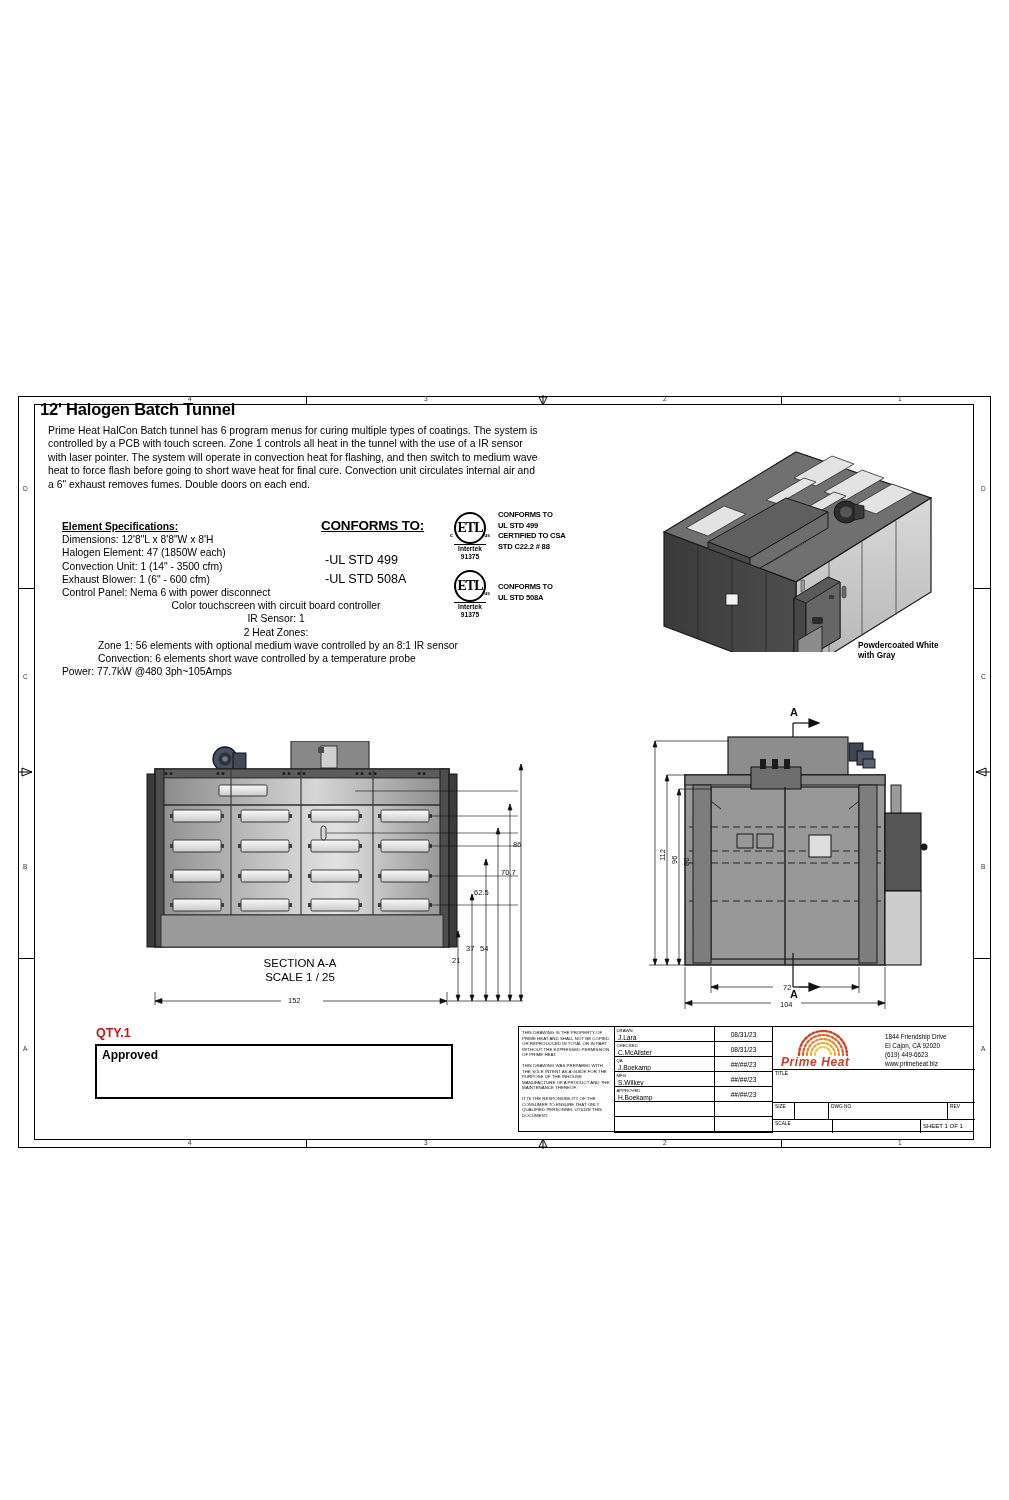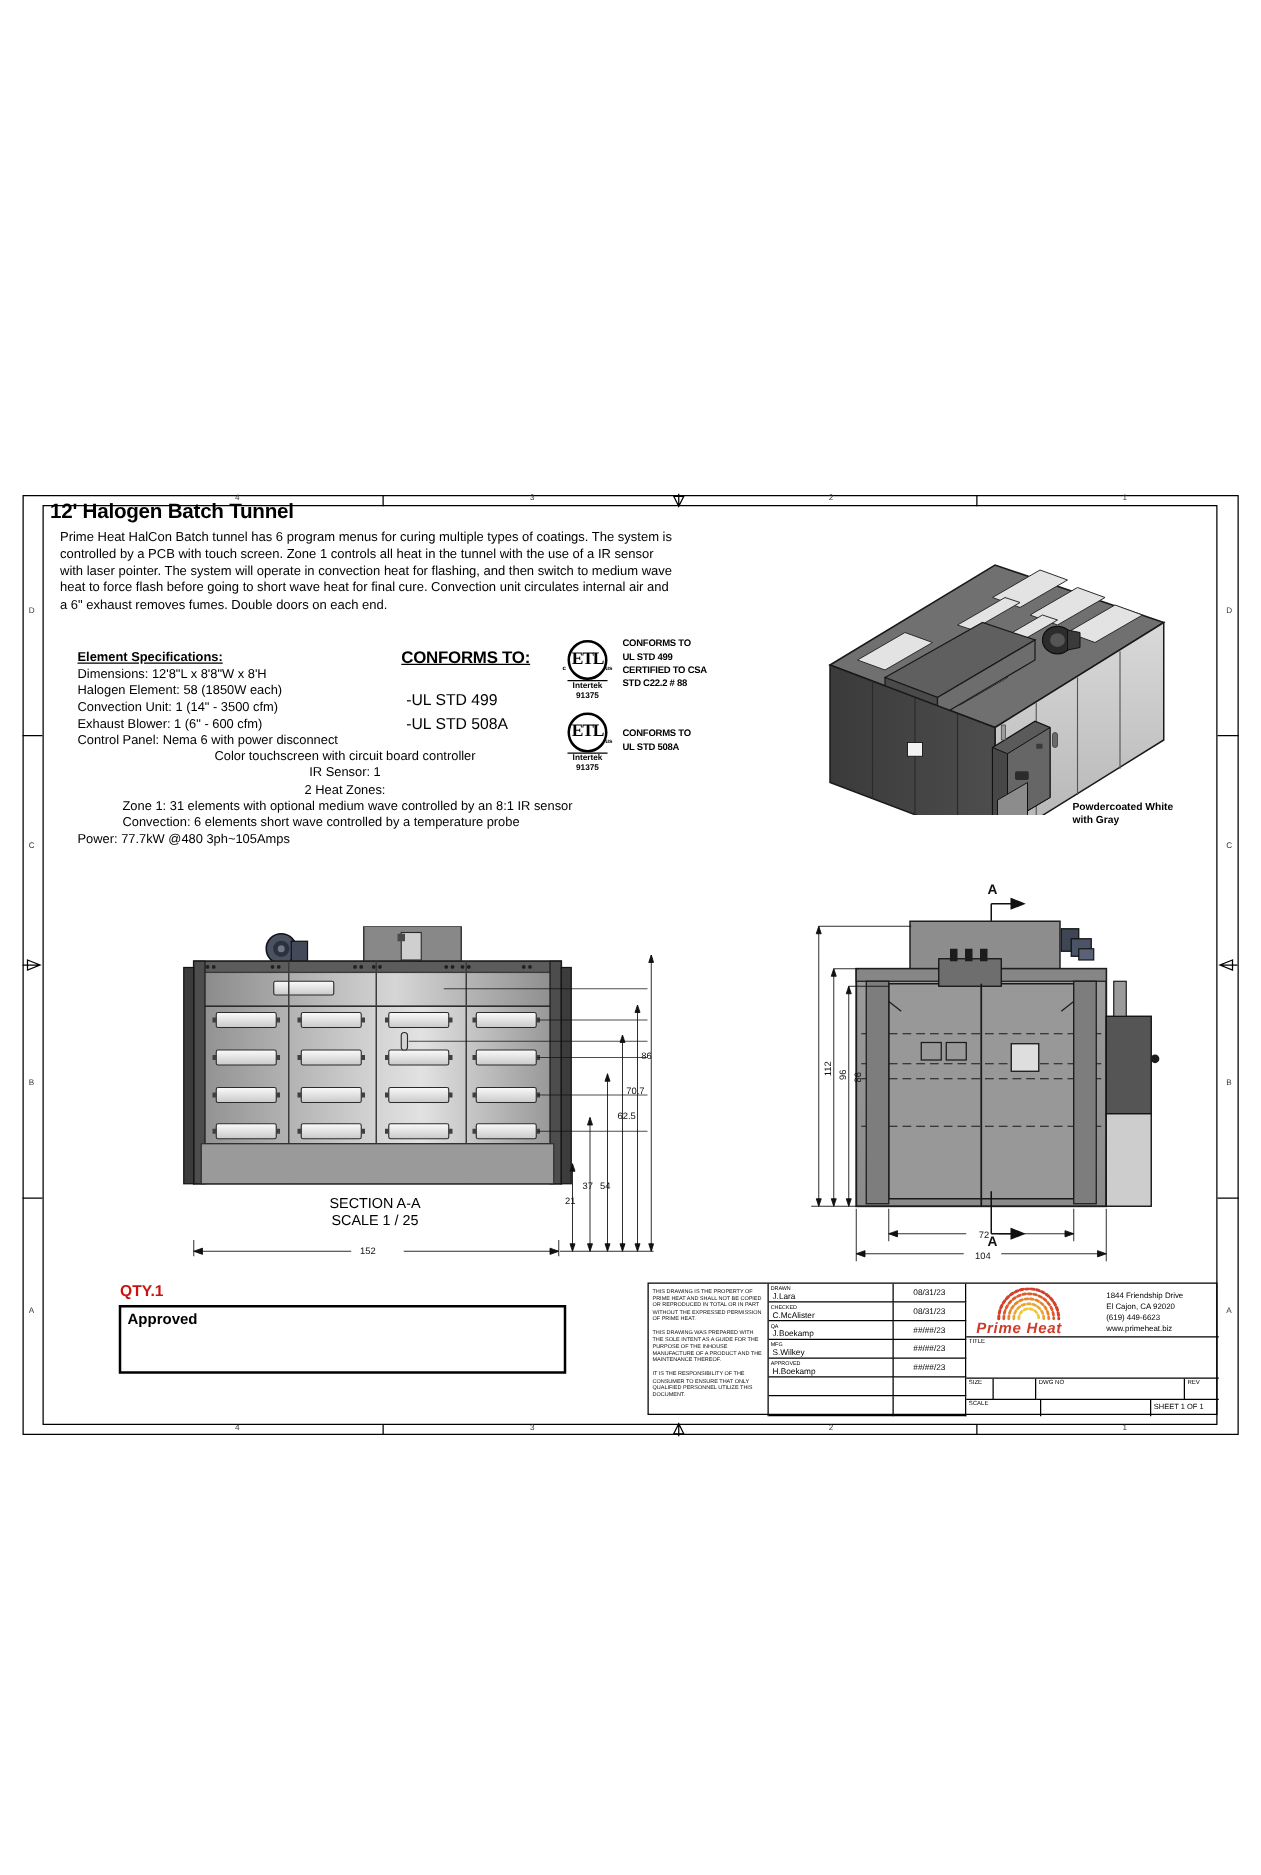--- a/index.html
+++ b/index.html
@@ -161,28 +161,28 @@
     <svg style="position:absolute;left:955px;top:370px;" width="18" height="12" viewBox="0 0 18 12">
       <path d="M17 6 L3 6 M13 2 L3 6 L13 10 Z" fill="none" stroke="#000" stroke-width="1"></path>
     </svg>
 
     <div class="title-main">12' Halogen Batch Tunnel</div>
     <div class="desc">Prime Heat HalCon Batch tunnel has 6 program menus for curing multiple types of coatings. The system is controlled by a PCB with touch screen.  Zone 1 controls all heat in the tunnel with the use of a IR sensor with laser pointer. The system will operate in convection heat for flashing, and then switch to medium wave heat to force flash before going to short wave heat for final cure. Convection unit circulates internal air and a 6" exhaust removes fumes. Double doors on each end.</div>
 
     <div class="specs">
       <div class="hd">Element Specifications:</div>
       <div>Dimensions: 12'8"L x 8'8"W x 8'H</div>
-      <div>Halogen Element: 58 (1850W each)</div>
+      <div>Halogen Element: 47 (1850W each)</div>
       <div>Convection Unit: 1 (14" - 3500 cfm)</div>
       <div>Exhaust Blower: 1 (6" - 600 cfm)</div>
       <div>Control Panel: Nema 6 with power disconnect</div>
       <div class="i1">Color touchscreen with circuit board controller</div>
       <div class="i1">IR Sensor: 1</div>
       <div class="i1">2 Heat Zones:</div>
-      <div class="i2">Zone 1: 31 elements with optional medium wave controlled by an 8:1 IR sensor</div>
+      <div class="i2">Zone 1: 56 elements with optional medium wave controlled by an 8:1 IR sensor</div>
       <div class="i2">Convection: 6 elements short wave controlled by a temperature probe</div>
       <div>Power: 77.7kW @480 3ph~105Amps</div>
     </div>
 
     <div class="conforms-hd">CONFORMS TO:</div>
     <div class="ulstd">
       <div>-UL STD 499</div>
       <div>-UL STD 508A</div>
     </div>
 
@@ -488,21 +488,21 @@
 
         <line x1="73" y1="255" x2="73" y2="18"></line>
         <polygon points="73,255 71,249 75,249"></polygon>
           <polygon points="73,18 71,24 75,24"></polygon>
         <line x1="0" y1="255" x2="75" y2="255"></line>
       </g>
     </svg>
     <div class="dim" style="left:434px;top:560px;">21</div>
     <div class="dim" style="left:448px;top:548px;">37</div>
     <div class="dim" style="left:462px;top:548px;">54</div>
-    <div class="dim" style="left:476px;top:492px;text-align:right;">62.5</div>
+    <div class="dim" style="left:456px;top:492px;text-align:right;">62.5</div>
     <div class="dim" style="left:483px;top:472px;">70.7</div>
     <div class="dim" style="left:495px;top:444px;">86</div>
 
     <div class="sec-label">
       <div>SECTION A-A</div>
       <div>SCALE 1 / 25</div>
     </div>
 
     <svg style="position:absolute;left:133px;top:596px;" width="300" height="16" viewBox="0 0 300 16">
       <g stroke="#111" stroke-width="0.7" fill="#111">

